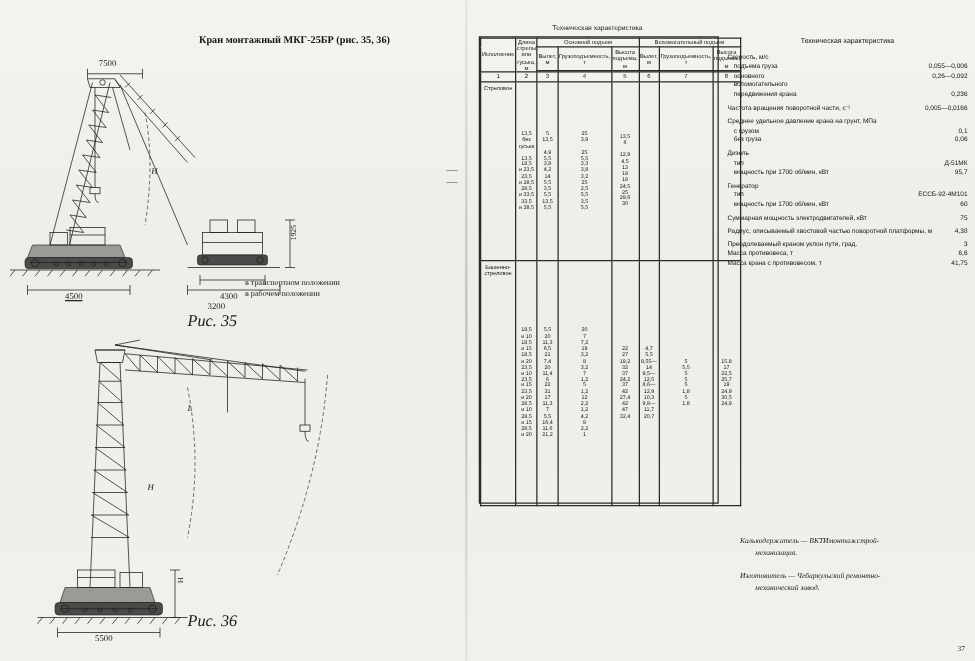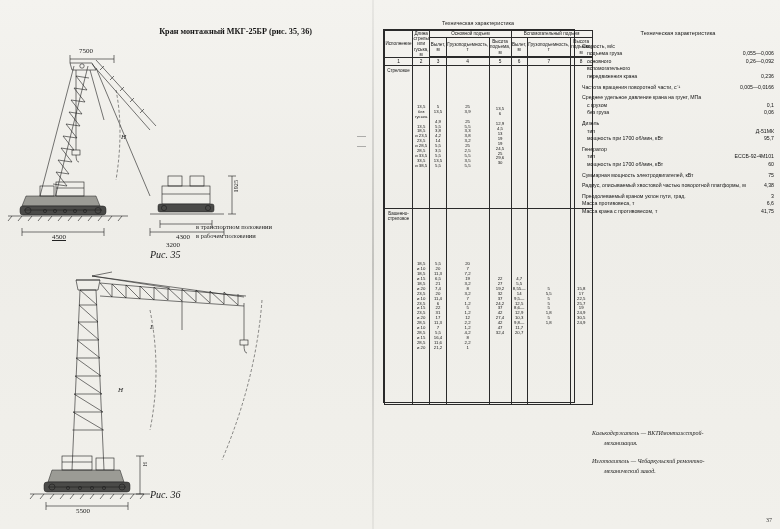--- a/index.html
+++ b/index.html
@@ -33,21 +33,21 @@
   
   .left{
     position:absolute;left:0;top:0;width:372px;height:529px;
   }
   .title-block{
     position:absolute;left:62px;top:26px;width:250px;
     text-align:right;font-size:8.2px;line-height:11px;font-weight:bold;
     color:#141414;
   }
   .fig-caption{
-    position:absolute;font-size:10px;color:#1b1b1b;font-style:italic;
+    position:absolute;font-size:13px;color:#1b1b1b;font-style:italic;
   }
   .dim-label{
     position:absolute;font-size:7px;color:#222;font-family:"Liberation Serif",serif;
   }
   .dim-label.small{font-size:6.2px;}
   .vert{
     writing-mode:vertical-rl;transform:rotate(180deg);
   }
   .draw{position:absolute;left:0;top:0;width:372px;height:529px;}
   .note-box{

